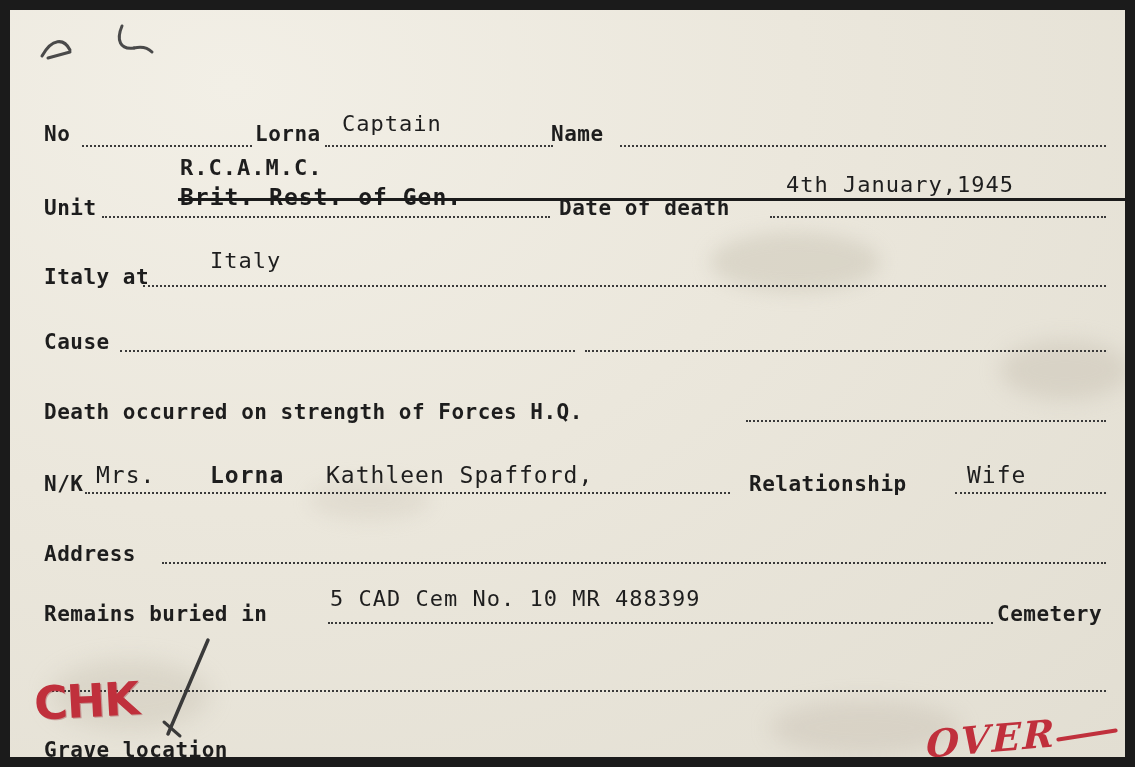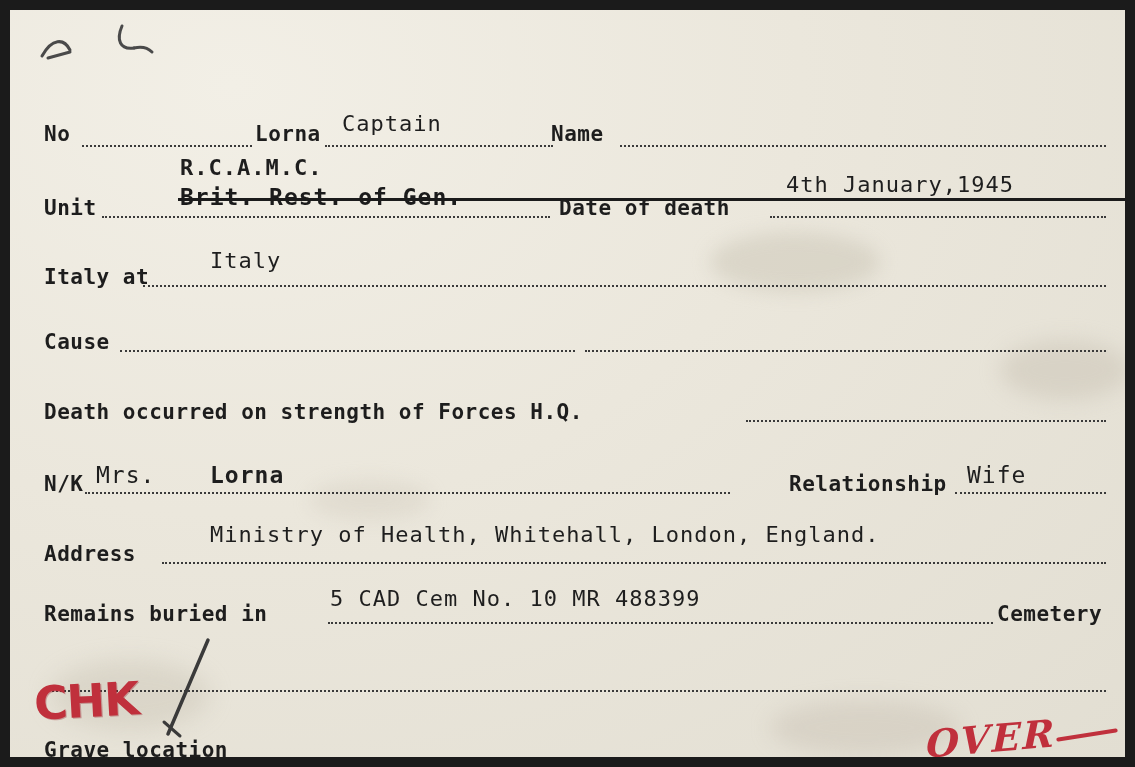--- a/index.html
+++ b/index.html
@@ -192,32 +192,32 @@
     <span class="lbl">Death occurred on strength of Forces H.Q.</span>
   </div>
   <div class="abs dots" style="left:736px; top:410px; width:360px;"></div>
 
   <div class="abs" style="left:34px; top:462px;">
     <span class="lbl">N/K</span>
   </div>
   <div class="abs dots" style="left:75px; top:482px; width:645px;"></div>
   <div class="abs typed sm" style="left:86px; top:452px;">Mrs.</div>
   <div class="abs typed sm" style="left:200px; top:452px; font-weight:bold;">Lorna</div>
-
-  <div class="abs" style="left:779px; top:462px;">
+  <div class="abs typed sm" style="left:316px; top:452px;">Kathleen Spafford,</div>
+
+  <div class="abs" style="left:739px; top:462px;">
     <span class="lbl">Relationship</span>
   </div>
   <div class="abs dots" style="left:945px; top:482px; width:151px;"></div>
   <div class="abs typed sm" style="left:957px; top:452px;">Wife</div>
 
   <div class="abs" style="left:34px; top:532px;">
     <span class="lbl">Address</span>
   </div>
   <div class="abs dots" style="left:152px; top:552px; width:944px;"></div>
-  <div class="abs typed" style="left:200px; top:512px;">Ministry of Health, Whitehall, London, England.</div>
 
   <div class="abs" style="left:34px; top:592px;">
     <span class="lbl">Remains buried in</span>
   </div>
   <div class="abs dots" style="left:318px; top:612px; width:665px;"></div>
   <div class="abs typed" style="left:320px; top:576px;">5 CAD Cem No. 10 MR 488399</div>
   <div class="abs" style="left:987px; top:592px;">
     <span class="lbl">Cemetery</span>
   </div>
 

